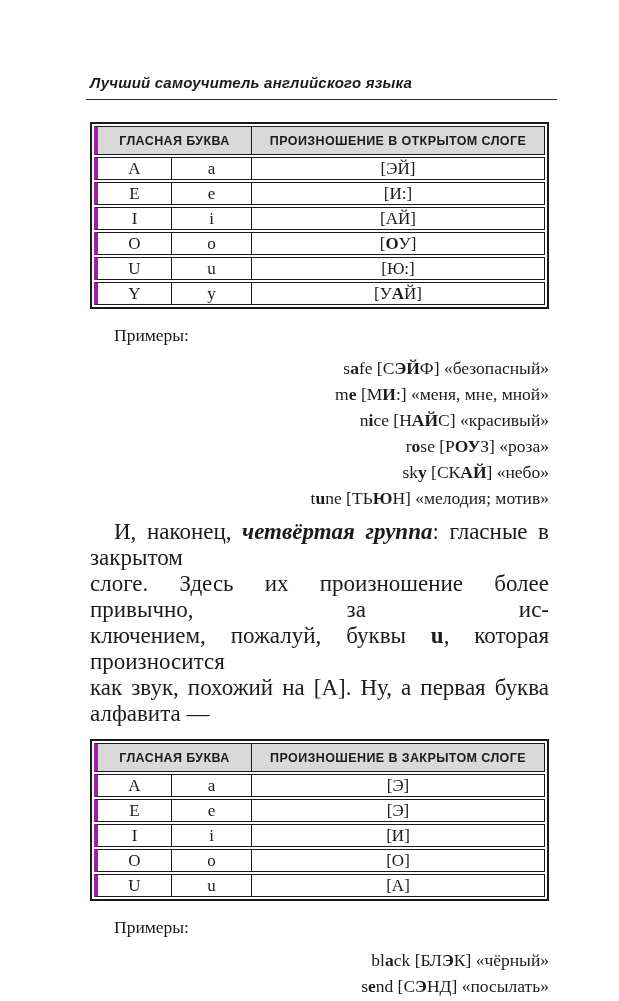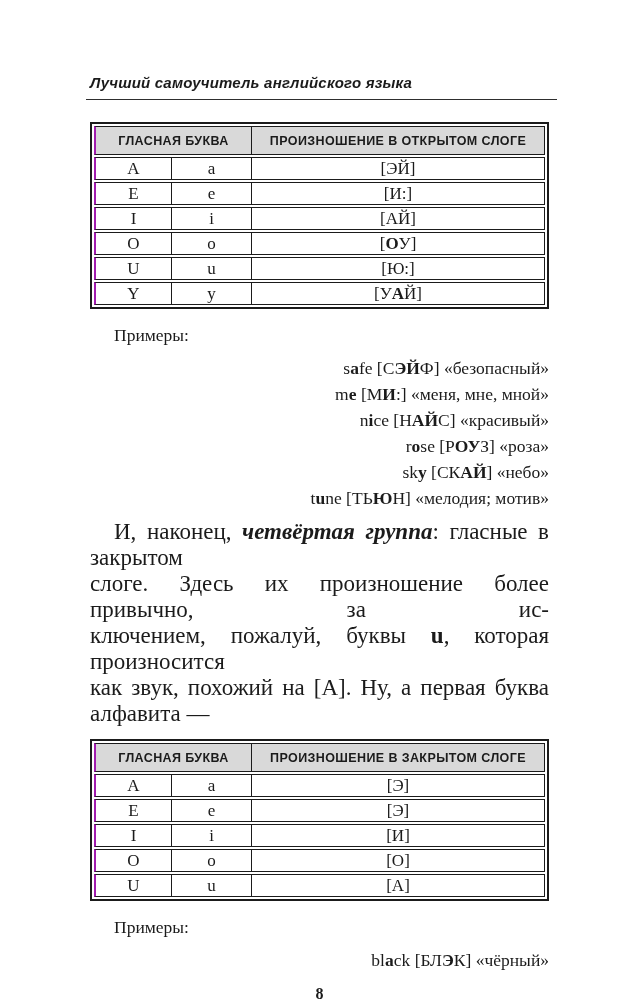--- a/index.html
+++ b/index.html
@@ -31,21 +31,21 @@
     background:#fff;
   }
   .tblwrap.first { margin-top:22px; }
   .tblwrap.second { margin-top:12px; }
   table { width:100%; border-collapse:separate; border-spacing:0 2px; table-layout:fixed; }
   th, td {
     border-top:1px solid #1b1b1b;
     border-bottom:1px solid #1b1b1b;
     text-align:center; padding:0;
   }
-  th:first-child, td:first-child { border-left:2px solid #a21caf;text-align:center; }
+  th:first-child, td:first-child { border-left:4px solid #a21caf;text-align:center; }
   th:last-child,  td:last-child  { border-right:1px solid #1b1b1b; }
   td + td, th + th { border-left:1px solid #1b1b1b; }
   th {
     background:var(--th-bg, #d9d9d9);
     font-family:"Liberation Sans", sans-serif;
     font-size:12.5px; font-weight:bold; letter-spacing:0.4px;
     height:27px;
   }
   td { font-size:17px; height:21px; line-height:21px; }
 
@@ -175,17 +175,18 @@
             <td>u</td>
             <td><span>[А]</span></td>
           </tr>
         </tbody>
     </table>
   </div>
 
   <div class="examples-label">Примеры:</div>
   <div class="ex-list">
       <div class="ex-line"><span>bl</span><span class="b">a</span><span>ck [БЛ</span><span class="b">Э</span><span>К] «чёрный»</span></div>
+      <div class="ex-line"><span>s</span><span class="b">e</span><span>nd [С</span><span class="b">Э</span><span>НД] «посылать»</span></div>
     </div>
 
   <div class="page-num">8</div>
 
 </div>
 
 </body></html>

